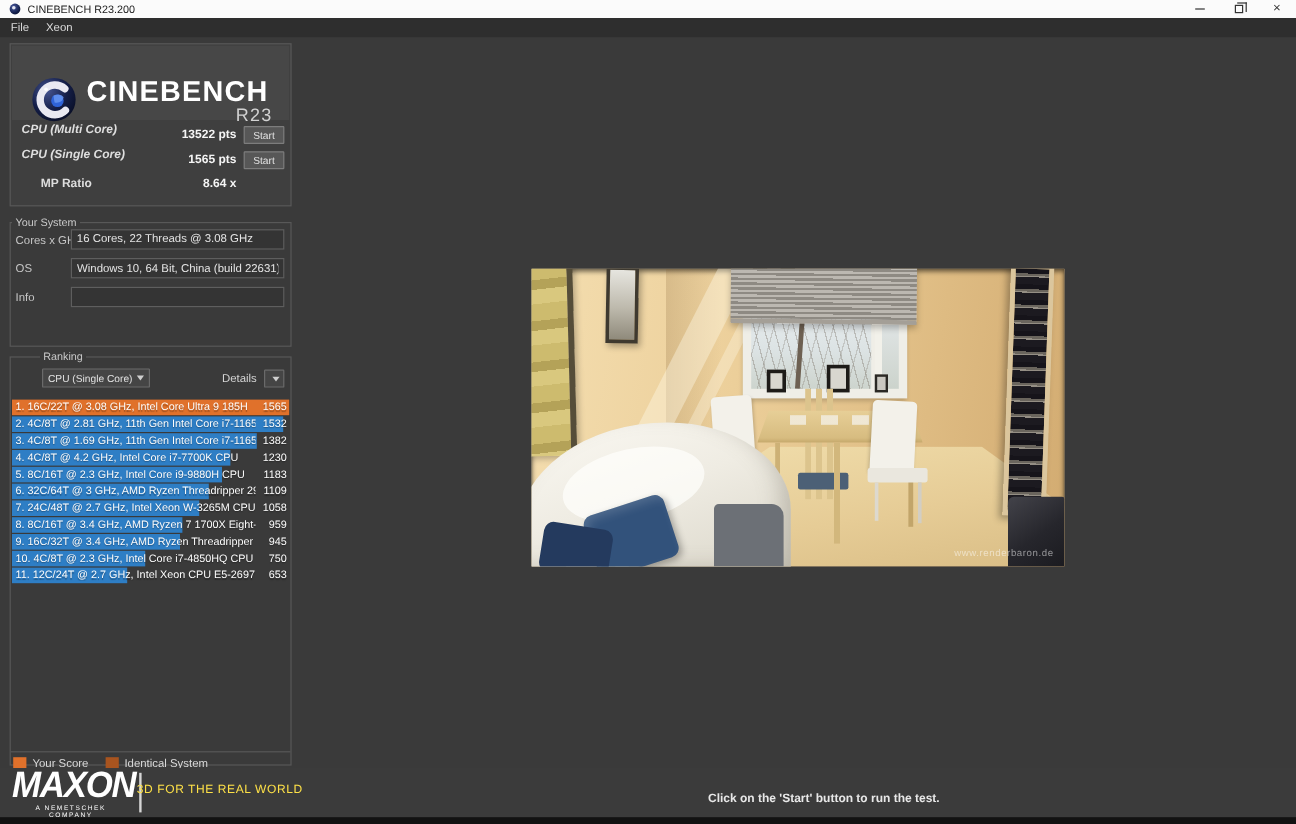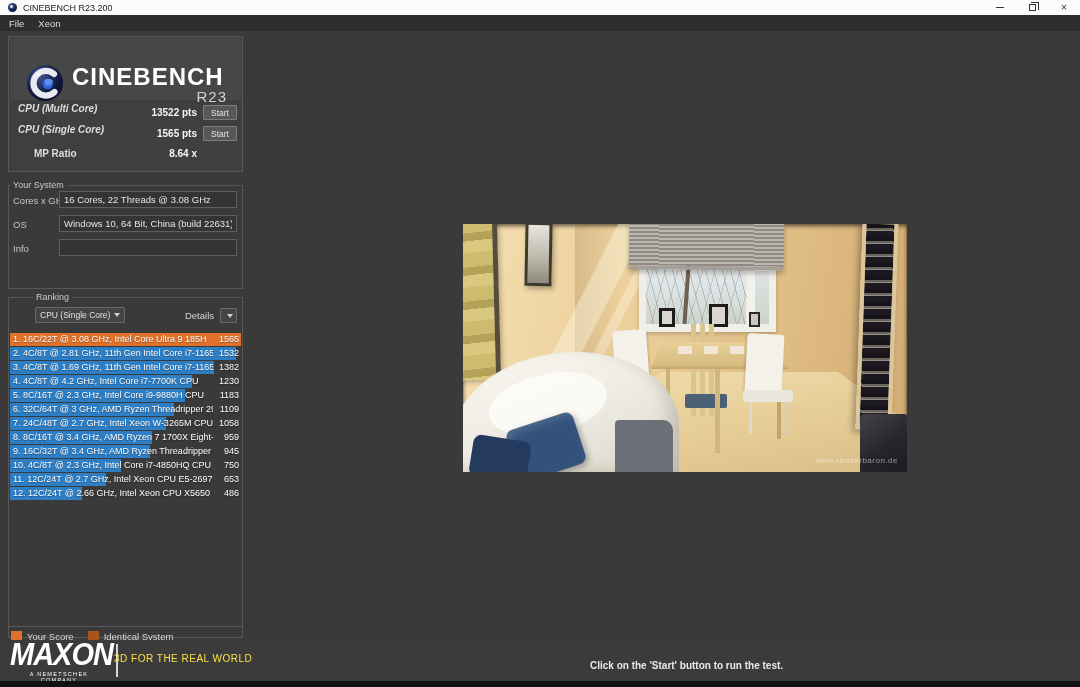--- a/index.html
+++ b/index.html
@@ -105,21 +105,21 @@
     letter-spacing:-1px; line-height:1; transform:scaleY(1.05);}
   .maxon-sub{ font-size:5.5px; color:#ffffff; letter-spacing:1.3px; margin-top:1px; }
   .footer-divider{ position:absolute; left:116px; top:4px; width:2px; height:33px; background:#d5d5d5;}
   .footer-tagline{ position:absolute; left:114px; top:13px; font-size:10px; color:#fde047; letter-spacing:0.5px;}
   .status-text{ position:absolute; left:590px; top:660px; font-size:10px; font-weight:600; color:#e8e8e8; z-index:40;}
   .bottom-strip{ position:absolute; left:0; top:681px; width:1080px; height:6px; background:#121212; }
 
   
   .render{ position:absolute; left:443px; top:224px; width:444px; height:248px; overflow:hidden;
     background:linear-gradient(100deg,#f4deb0 0%,#eccf9a 38%,#debb82 72%,#d2ab71 100%);
-    box-shadow: inset 0 2px 4px rgba(0,0,0,.6), inset 0 -1px 2px rgba(0,0,0,.3); margin-left: 20px;}
+    box-shadow: inset 0 2px 4px rgba(0,0,0,.6), inset 0 -1px 2px rgba(0,0,0,.3);}
   .render > div{ position:absolute; }
   .rs-corner{ left:112px; top:0; width:46px; height:248px;
     background:linear-gradient(90deg, rgba(130,95,50,.22), rgba(130,95,50,0));}
   .rs-sun1{ left:88px; top:-30px; width:26px; height:330px; background:rgba(255,250,232,.40);
     transform:rotate(27deg);}
   .rs-sun2{ left:128px; top:-30px; width:10px; height:330px; background:rgba(255,250,232,.34);
     transform:rotate(27deg);}
   .rs-floor{ left:130px; top:148px; width:314px; height:100px;
     background:linear-gradient(170deg,#f0ddab 0%, #e6cc96 55%, #d9bd85 100%);
     clip-path:polygon(22% 0, 78% 0, 100% 50%, 100% 100%, 0 100%, 8% 30%);}
@@ -350,25 +350,20 @@
     <span class="rank-label">10. 4C/8T @ 2.3 GHz, Intel Core i7-4850HQ CPU</span>
     <span class="rank-score">750</span>
   </div>
 
   <div class="rank-row">
     <div class="rank-bar other" style="width: 41.7%;"></div>
     <span class="rank-label">11. 12C/24T @ 2.7 GHz, Intel Xeon CPU E5-2697 v2</span>
     <span class="rank-score">653</span>
   </div>
 
-  <div class="rank-row">
-    <div class="rank-bar other" style="width: 31.1%;"></div>
-    <span class="rank-label">12. 12C/24T @ 2.66 GHz, Intel Xeon CPU X5650</span>
-    <span class="rank-score">486</span>
-  </div>
 </div>
   <div class="rank-separator"></div>
   <div class="legend-row">
   <div class="legend-item">
     <span class="legend-swatch" style="background: rgb(224, 113, 43);"></span>
     <span class="legend-label">Your Score</span>
   </div>
 
   <div class="legend-item">
     <span class="legend-swatch" style="background: rgb(168, 84, 31);"></span>

